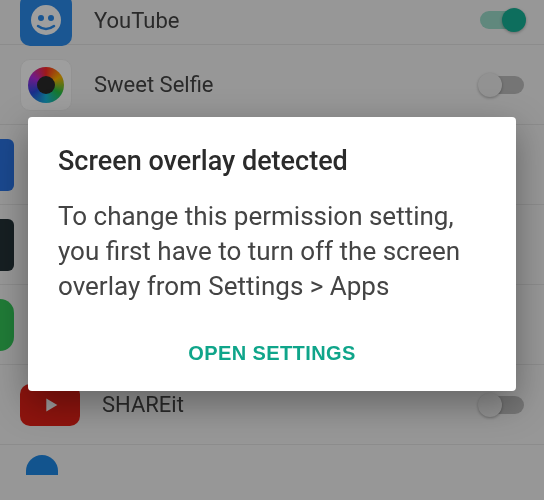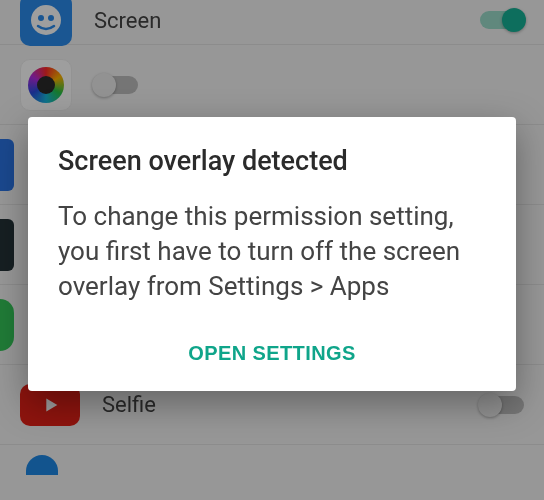--- a/index.html
+++ b/index.html
@@ -145,48 +145,49 @@
 
 <div class="app-row tight">
   <div class="app-icon ic-shareit">
     <svg viewBox="0 0 40 40">
         <circle cx="20" cy="20" r="15" fill="#fff"></circle>
         <circle cx="15" cy="18" r="3" fill="#2a8bec"></circle>
         <circle cx="25" cy="18" r="3" fill="#2a8bec"></circle>
         <path d="M12 26 Q20 32 28 26" stroke="#2a8bec" stroke-width="2.5" fill="none" stroke-linecap="round"></path>
       </svg>
   </div>
-  <div class="app-label">Screen</div>
+  <div class="app-label">YouTube</div>
   <div class="toggle on"></div>
 </div>
 
 <div class="app-row">
   <div class="app-icon ic-sweet">
     <div class="ic-sweet-ring"></div>
   </div>
+  <div class="app-label">Sweet Selfie</div>
   <div class="toggle off"></div>
 </div>
 
 <div class="app-row">
   <div class="ic-partial-blue"></div>
 </div>
 <div class="app-row">
   <div class="ic-partial-dark"></div>
 </div>
 <div class="app-row">
   <div class="ic-partial-green"></div>
 </div>
 
 <div class="app-row">
   <div class="app-icon ic-youtube">
     <svg viewBox="0 0 24 24">
         <path d="M8 5 L20 12 L8 19 Z" fill="#fff"></path>
       </svg>
   </div>
-  <div class="app-label">Selfie</div>
+  <div class="app-label">SHAREit</div>
   <div class="toggle off"></div>
 </div>
 
 <div class="row-partial-bottom">
   <div class="ic-partial-circle"></div>
 </div>
 
 <div class="scrim">
   <div class="dialog">
     <div class="dialog-title">Screen overlay detected</div>

